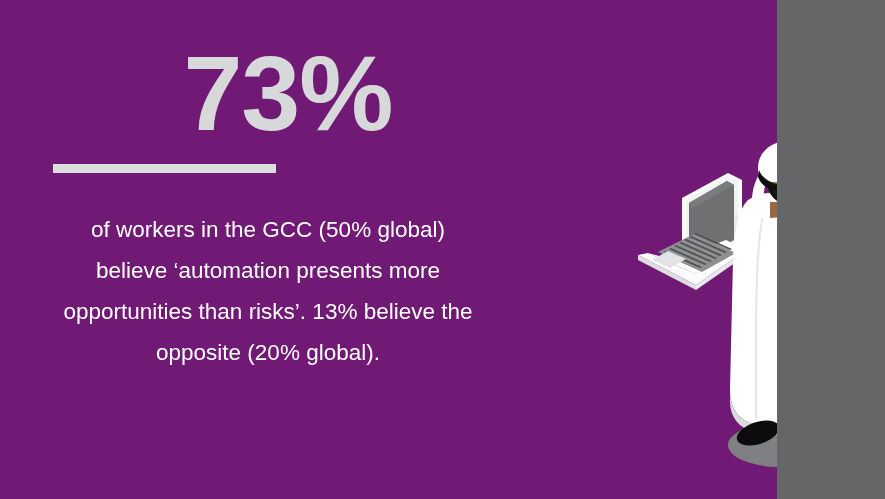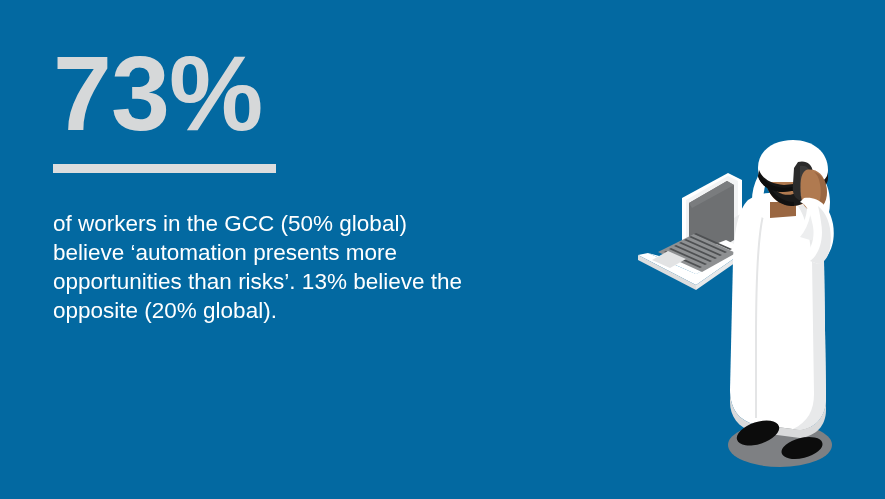--- a/index.html
+++ b/index.html
@@ -9,24 +9,25 @@
   }
   body {
     width: 885px;
     height: 499px;
     overflow: hidden;
     font-family: "Liberation Sans", sans-serif;
     background: #646668;
   }
   .slide {
     position: relative;
-    width: 885px;
+    width: 777px;
     height: 499px;
-    background: #0369a1;
+    background: #701a75;
     overflow: hidden;
+    text-align: center;
   }
 
   
   .text-block {
     position: absolute;
     left: 53px;
     top: 45px;
     width: 470px;
   }
   .headline {
@@ -41,21 +42,21 @@
   }
   .rule {
     width: 223px;
     height: 9px;
     background: #DCDDDE;
     margin-top: 23px;
   }
   .body-copy {
     margin-top: 36px;
     font-size: 22.5px;
-    line-height: 29px;
+    line-height: 41px;
     color: #FFFFFF;
     letter-spacing: 0px;
     width: 430px;
   }
 
   
   .illustration {
     position: absolute;
     left: 630px;
     top: 140px;

